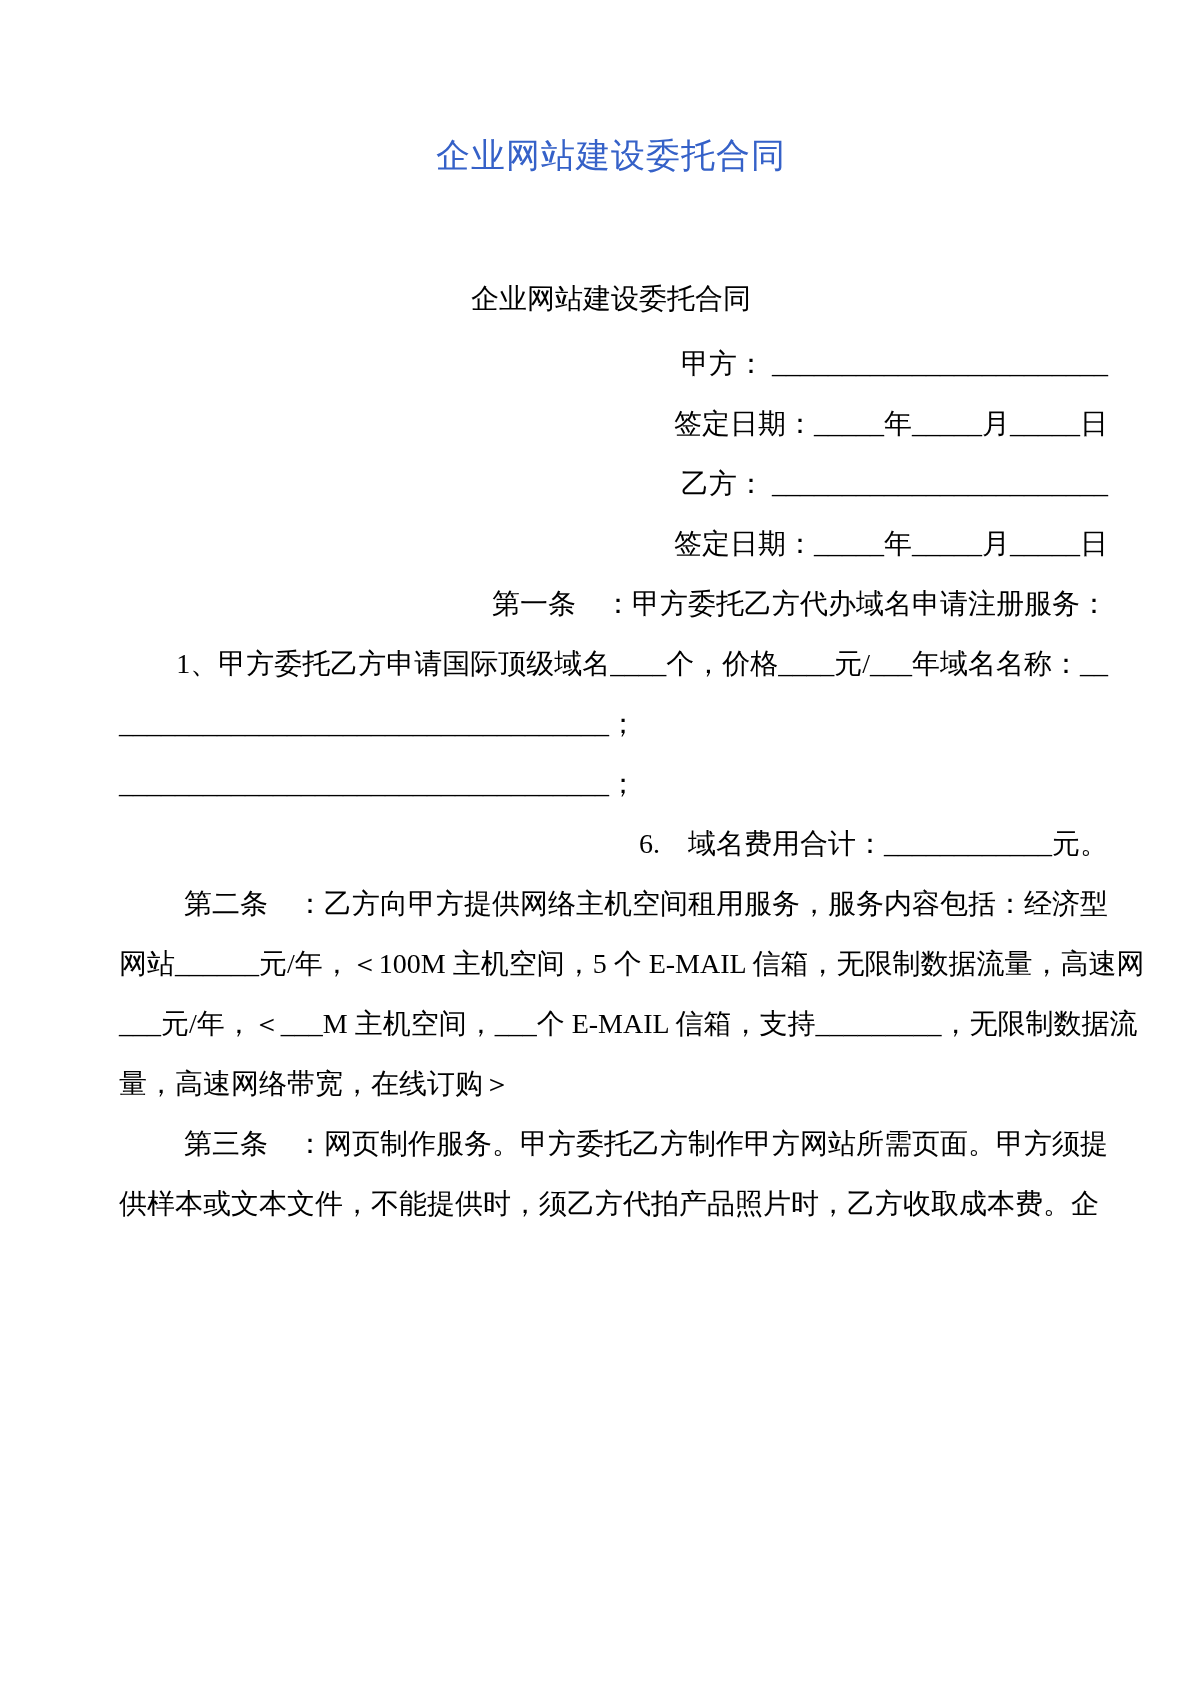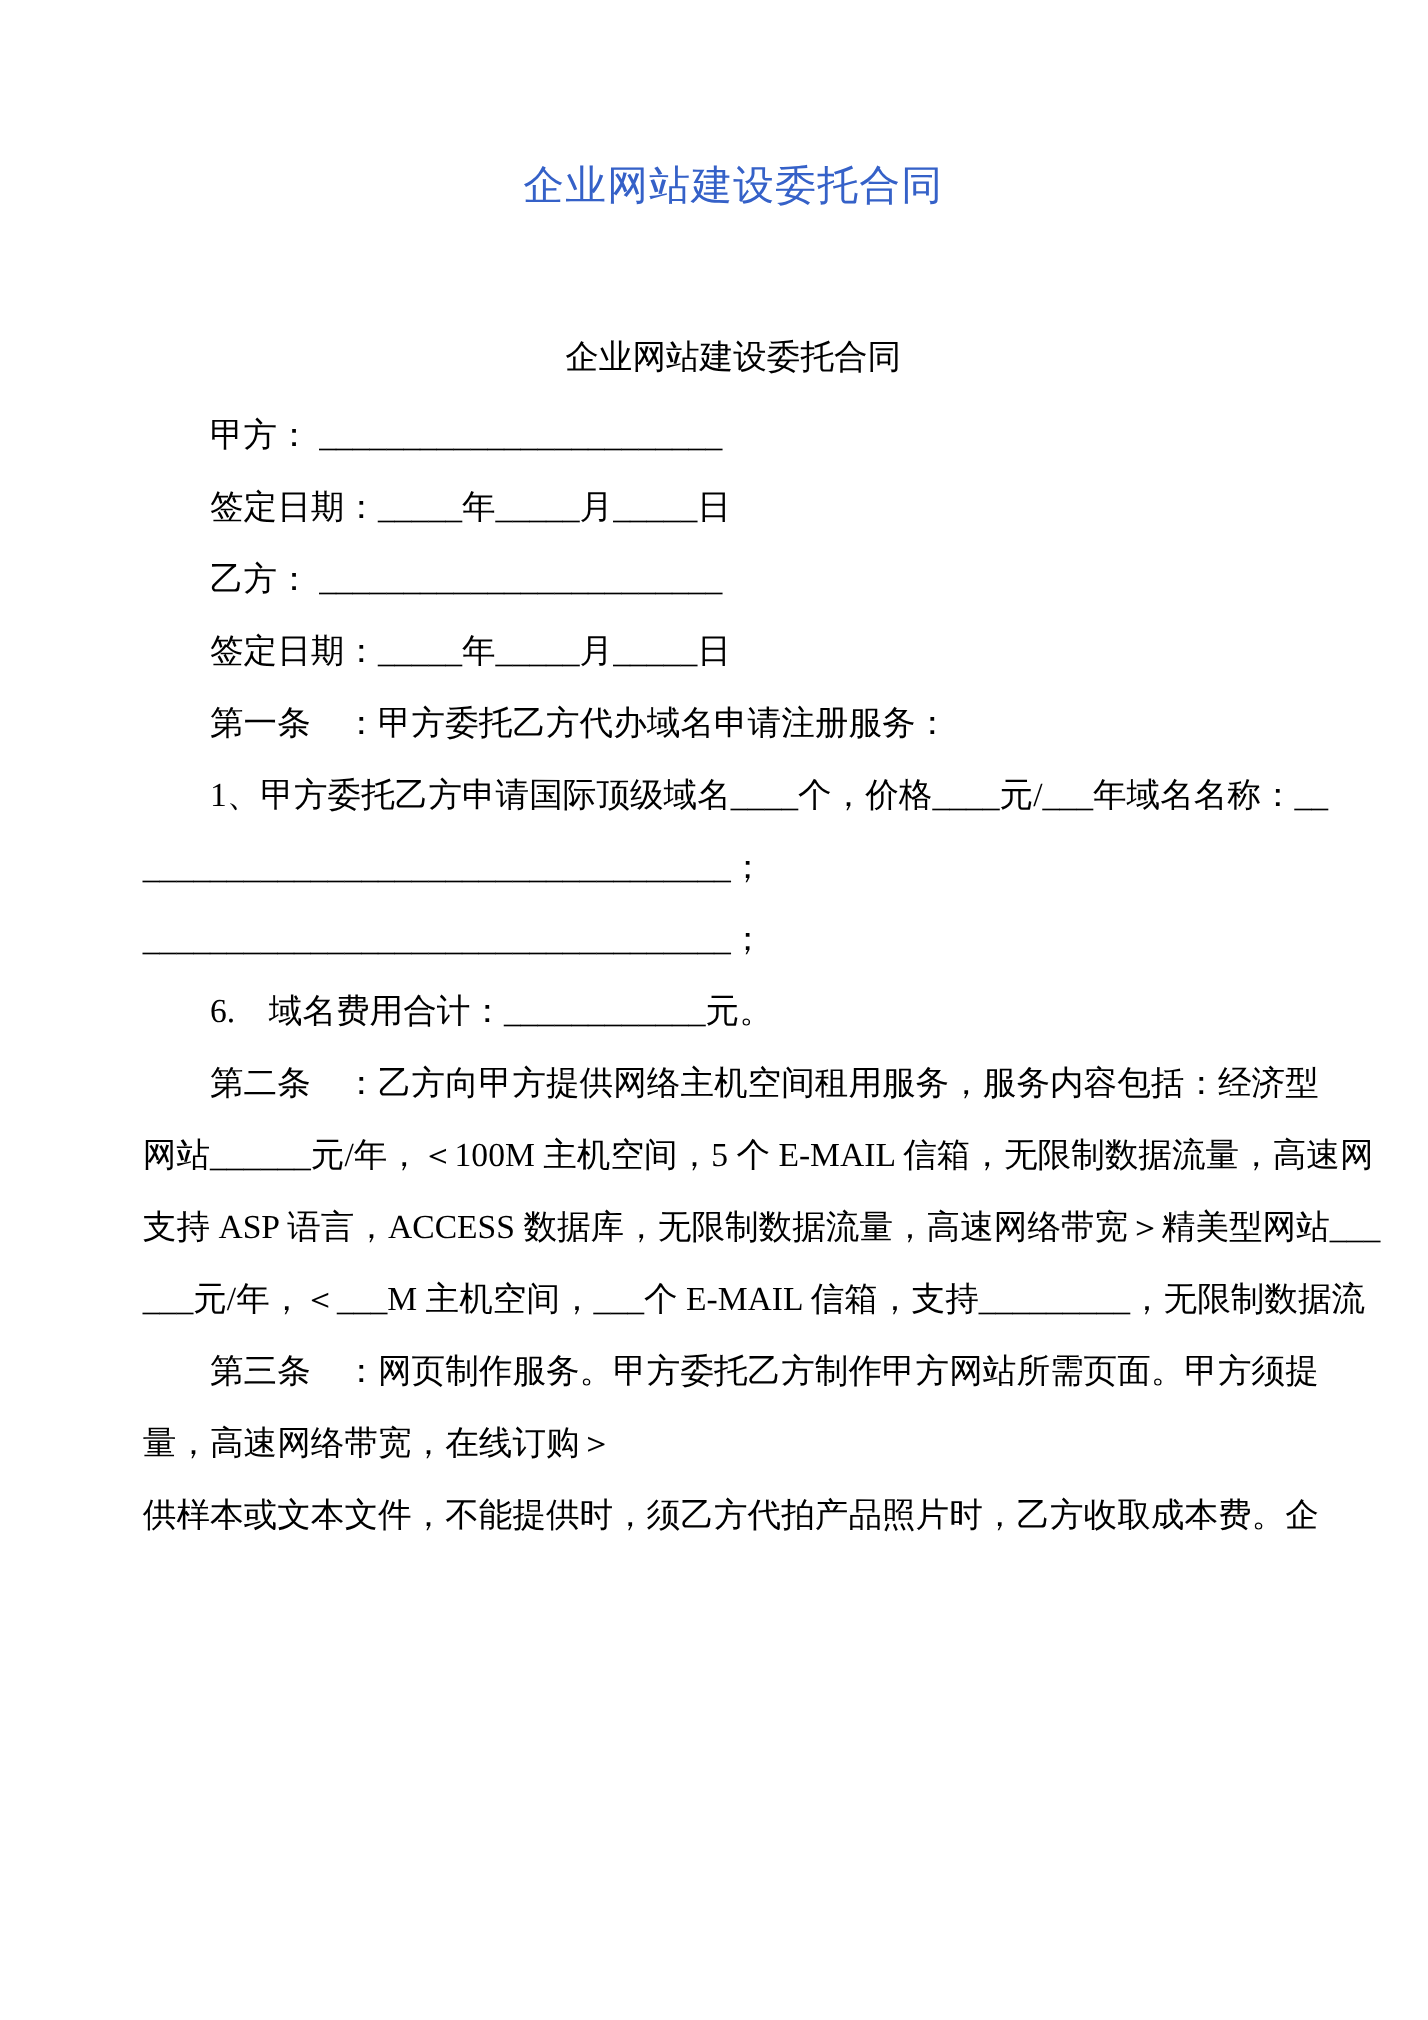--- a/index.html
+++ b/index.html
@@ -39,20 +39,21 @@
   }
   .line {
     height: 60px;
     line-height: 60px;
     font-size: 28px;
     white-space: pre;
     overflow: visible;
   }
   .line.indent {
     padding-left: 56px;
+    text-align: right;
   }
 </style>
 </head>
 <body>
 
 <div class="page" style="background: rgb(255, 255, 255); color: rgb(0, 0, 0);">
   <h1 class="doc-title" style="color: rgb(53, 97, 200);">企业网站建设委托合同</h1>
 
   <div class="doc-subtitle">企业网站建设委托合同</div>
 
@@ -61,19 +62,18 @@
       <div class="line indent">签定日期：_____年_____月_____日</div>
       <div class="line indent">乙方： ________________________</div>
       <div class="line indent">签定日期：_____年_____月_____日</div>
       <div class="line indent">第一条　：甲方委托乙方代办域名申请注册服务：</div>
       <div class="line indent">1、甲方委托乙方申请国际顶级域名____个，价格____元/___年域名名称：__</div>
       <div class="line">___________________________________；</div>
       <div class="line">___________________________________；</div>
       <div class="line indent">6.　域名费用合计：____________元。</div>
       <div class="line indent">第二条　：乙方向甲方提供网络主机空间租用服务，服务内容包括：经济型</div>
       <div class="line">网站______元/年，＜100M 主机空间，5 个 E-MAIL 信箱，无限制数据流量，高速网</div>
-      <div class="line">支持 ASP 语言，ACCESS 数据库，无限制数据流量，高速网络带宽＞精美型网站___</div>
       <div class="line">___元/年，＜___M 主机空间，___个 E-MAIL 信箱，支持_________，无限制数据流</div>
+      <div class="line">量，高速网络带宽，在线订购＞</div>
       <div class="line indent">第三条　：网页制作服务。甲方委托乙方制作甲方网站所需页面。甲方须提</div>
-      <div class="line">量，高速网络带宽，在线订购＞</div>
       <div class="line">供样本或文本文件，不能提供时，须乙方代拍产品照片时，乙方收取成本费。企</div>
     </div>
 </div>
 
 </body></html>

